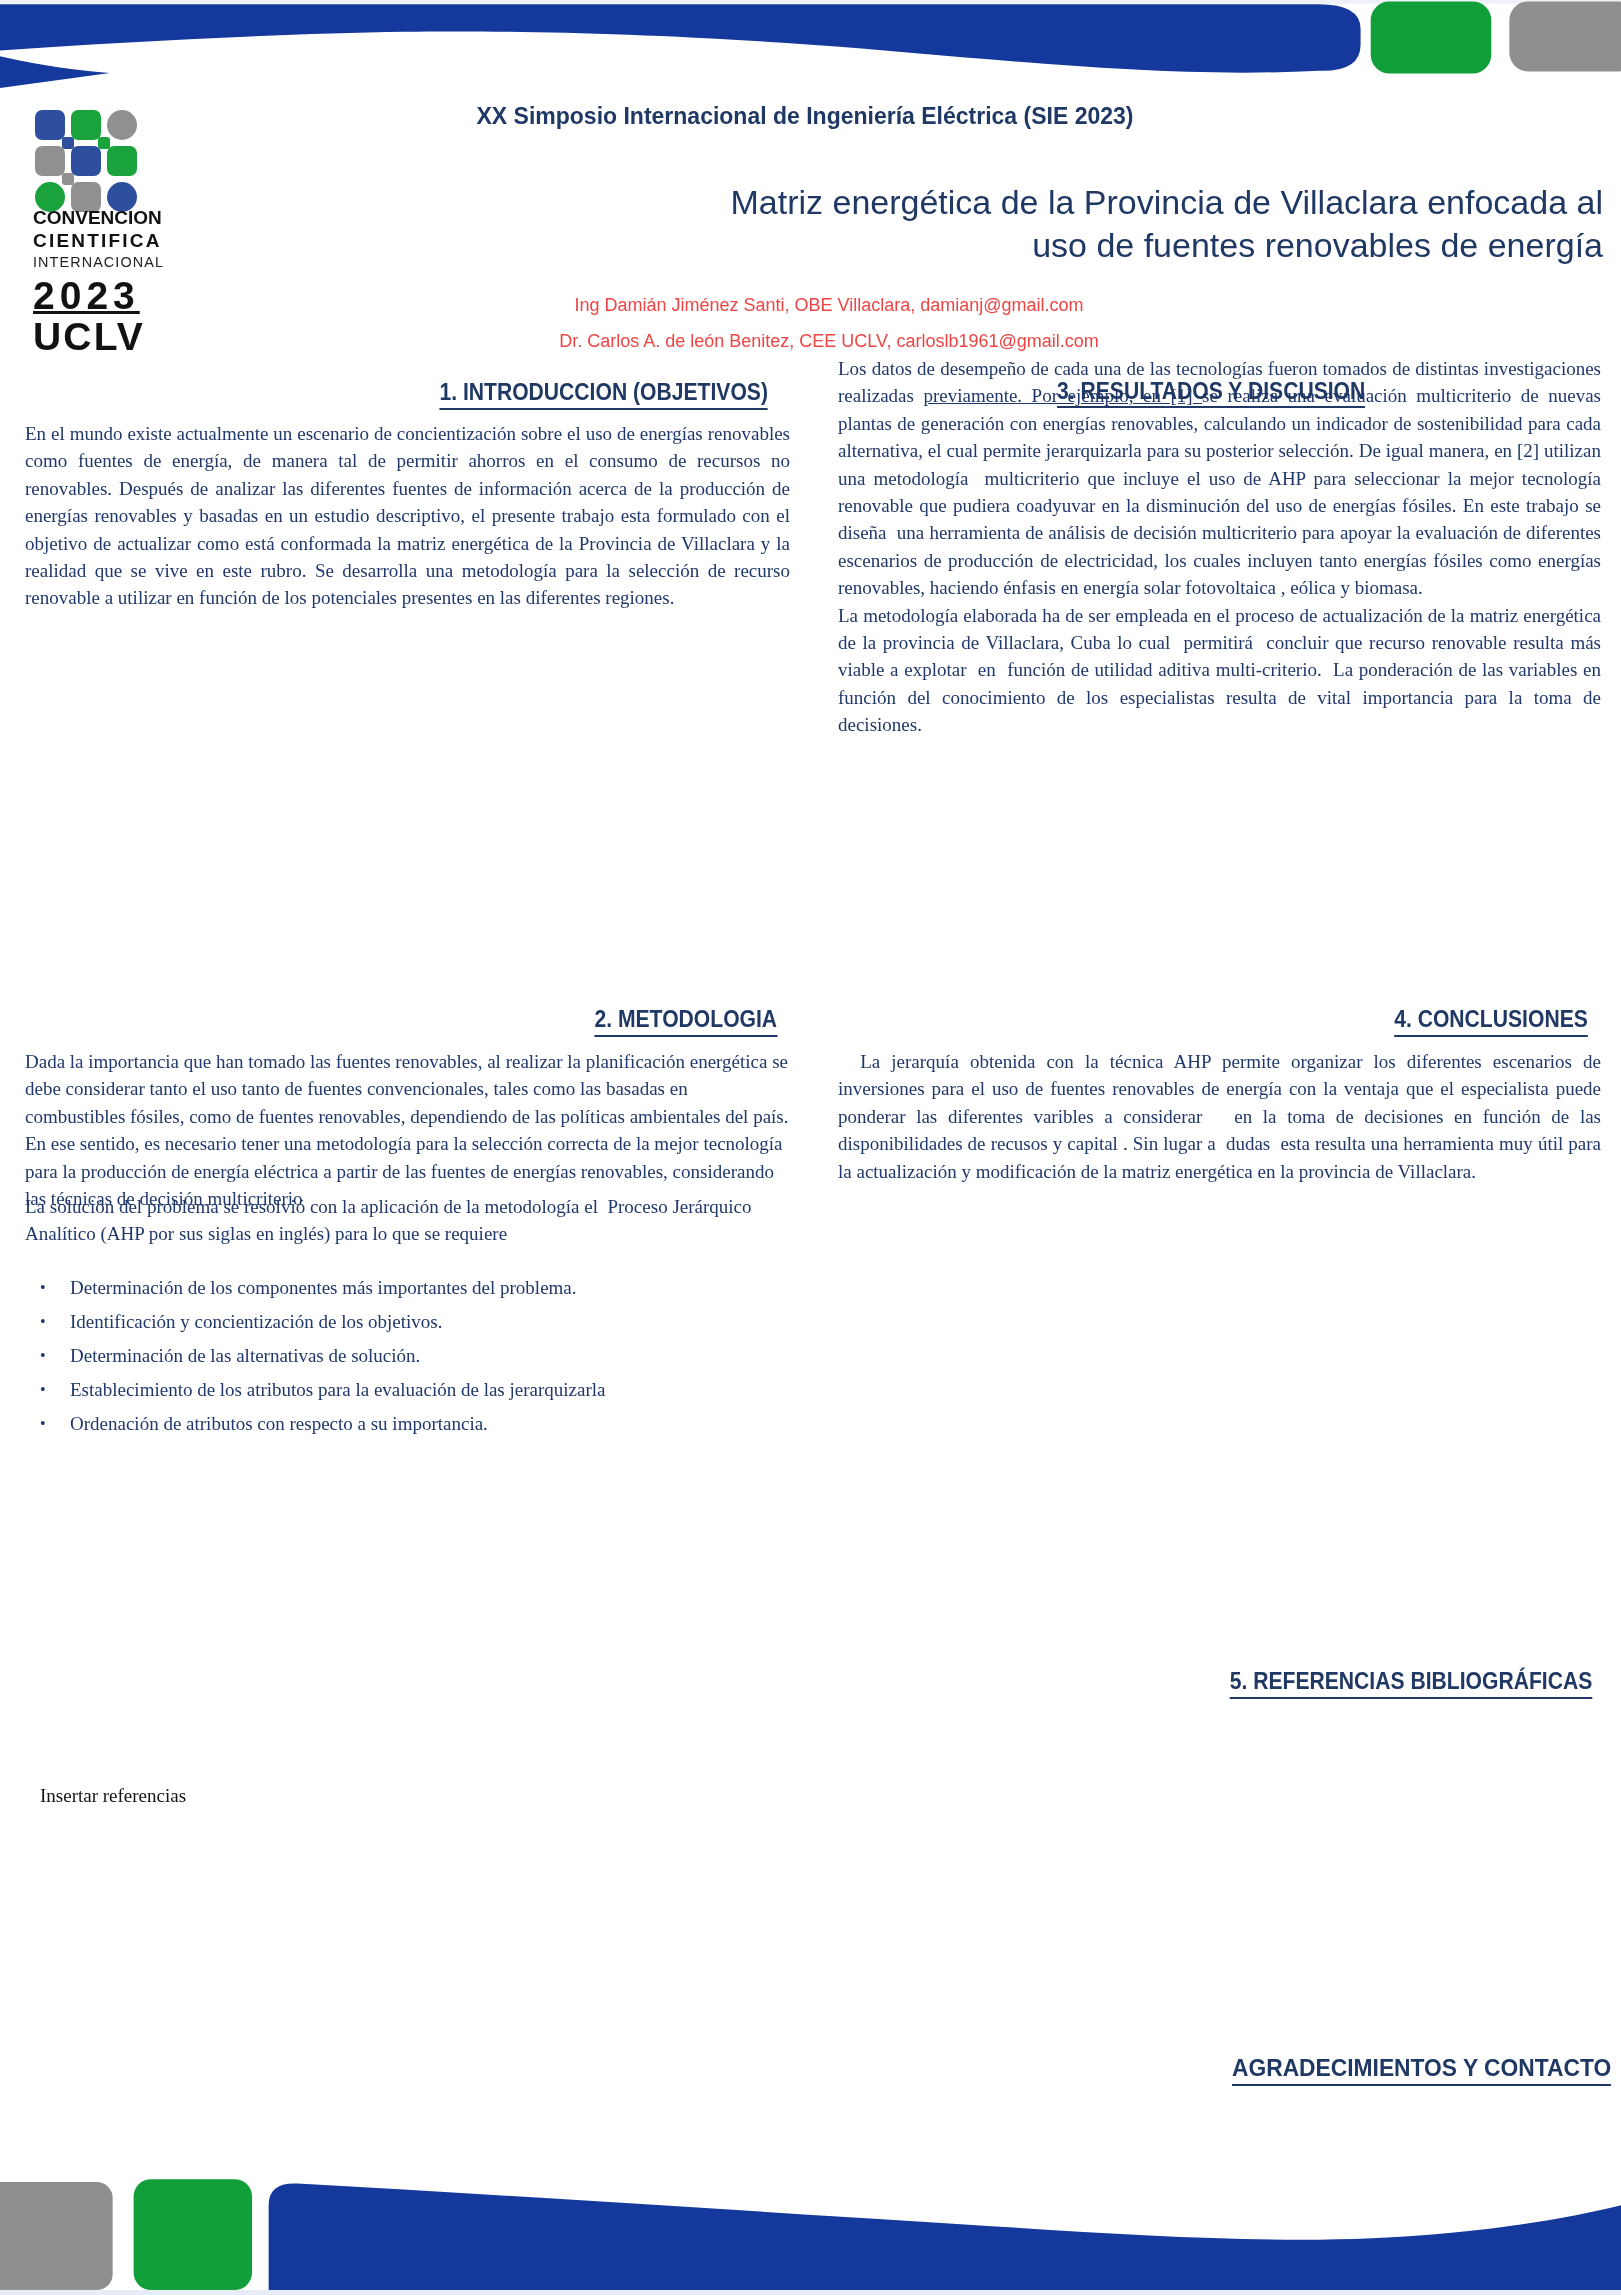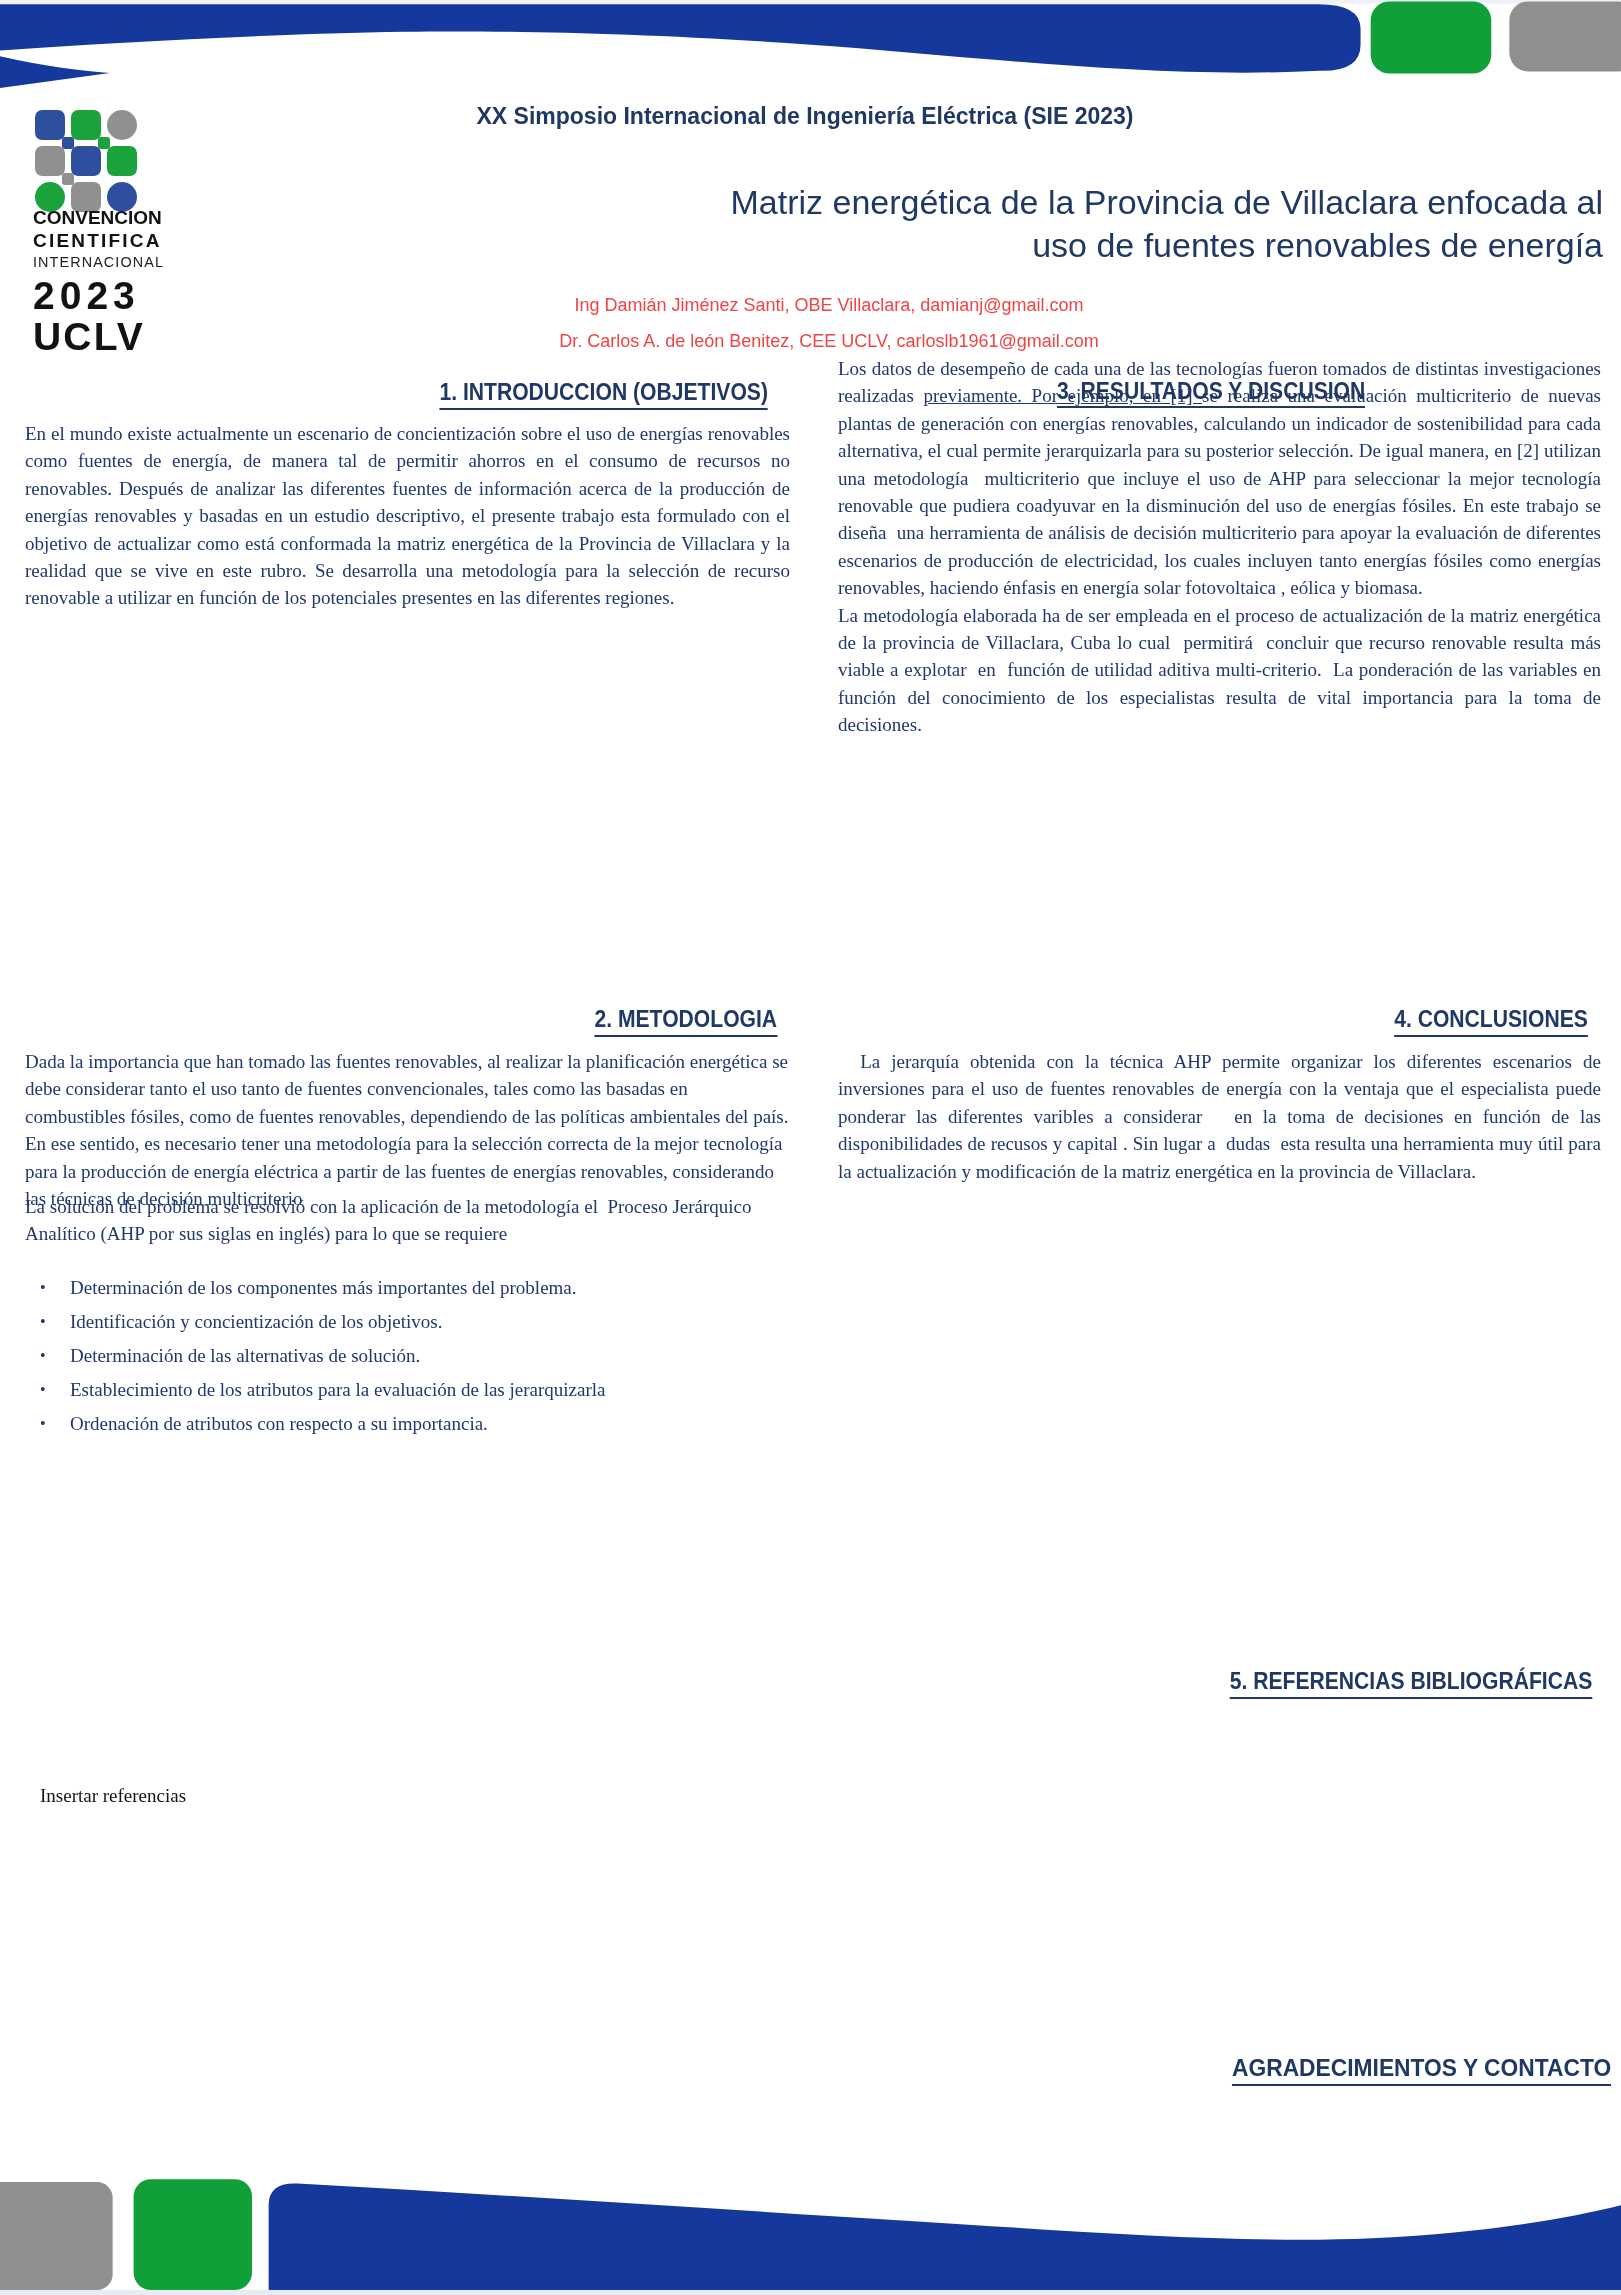--- a/index.html
+++ b/index.html
@@ -11,21 +11,21 @@
   
   .logo-grid{position:absolute;left:35px;top:110px;width:103px;height:103px;}
   .cell{position:absolute;width:30px;height:30px;border-radius:7.2px;}
   .cell.circle{border-radius:50%;}
   .c-blue{background:#2d4f9e;} .c-green{background:#1aa23c;} .c-gray{background:#909090;}
   .connector{position:absolute;width:12.3px;height:12.3px;border-radius:2.9px;}
   .logo-text{position:absolute;left:33px;top:208px;width:123px;color:#121212;line-height:1;}
   .lt1{font-size:19px;font-weight:700;letter-spacing:0px;}
   .lt2{font-size:19px;font-weight:700;letter-spacing:2.2px;margin-top:4.3px;}
   .lt3{font-size:14.4px;font-weight:400;letter-spacing:1.1px;margin-top:5px;color:#222;}
-  .lt4{font-size:39px;font-weight:700;letter-spacing:5px;margin-top:5.8px;}
+  .lt4{font-size:39px;font-weight:700;letter-spacing:5px;margin-top:5.8px;text-decoration:underline;}
   .lt5{font-size:39px;font-weight:700;letter-spacing:2.2px;margin-top:2.9px;}
   
   .conf-line{position:absolute;left:0;top:103px;width:1610px;text-align:center;
     font-size:23px;font-weight:700;color:#1f3864;}
   .poster-title{position:absolute;left:0;top:181px;width:1603px;text-align:right;
     font-size:34px;font-weight:400;color:#1f3864;line-height:43px;}
   .author{position:absolute;left:0;width:1610px;text-align:center;
     font-size:18px;color:#ef4444;padding-left:24px;}
   .author.a1{top:295px;} .author.a2{top:331px;}
   

